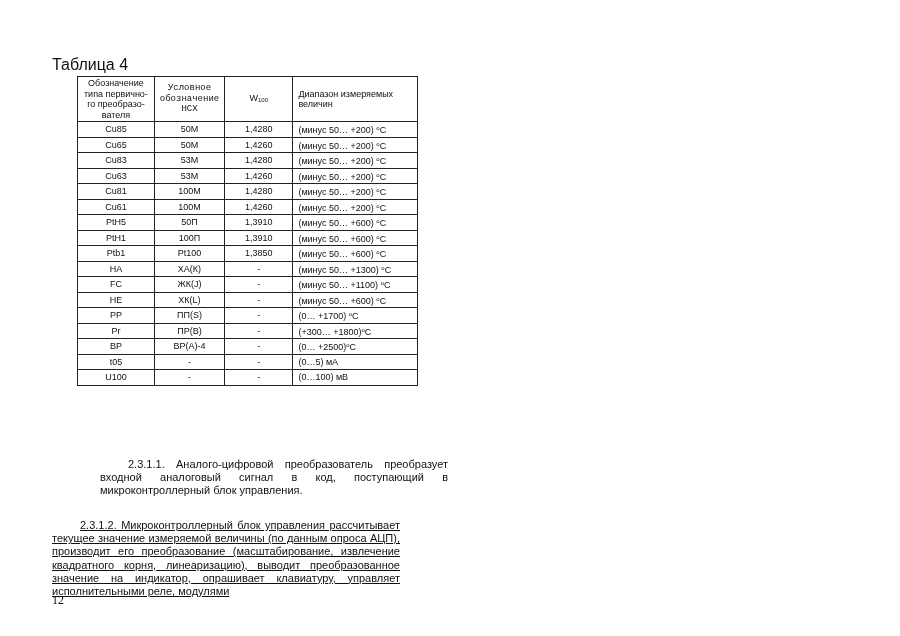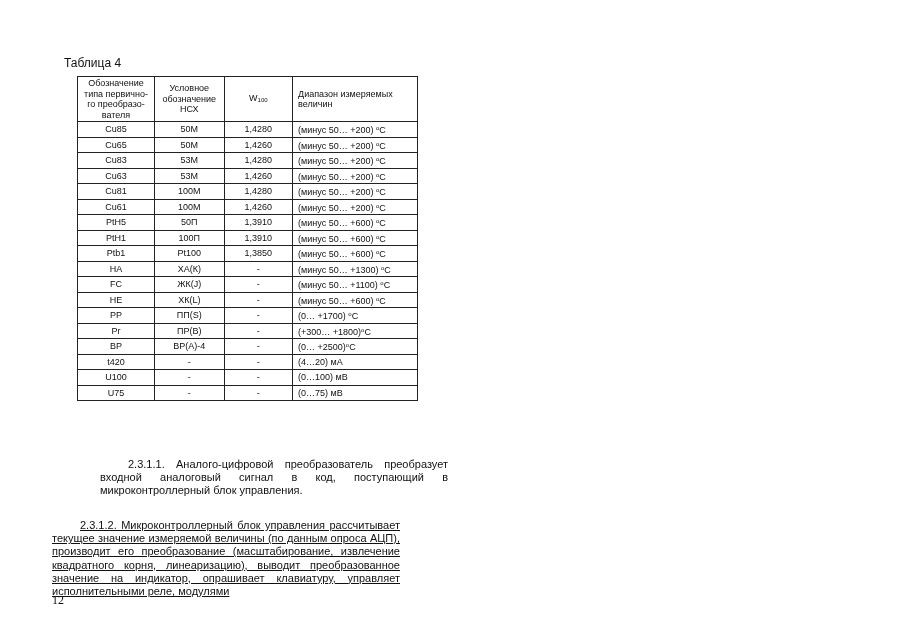--- a/index.html
+++ b/index.html
@@ -1,23 +1,23 @@
 <!DOCTYPE html>
 <html><head>
 <meta charset="utf-8">
 <style>
   html, body { margin: 0; padding: 0; background: #ffffff; }
   body { width: 900px; height: 636px; position: relative; overflow: hidden; font-family: "Liberation Sans", sans-serif; color: #111; }
-  .caption { position: absolute; left: 64px; top: 56px; font-size: 12px; }
+  .caption { position: absolute; left: 52px; top: 56px; font-size: 16px; }
   table.t4 { position: absolute; left: 52px; top: 76px; border-collapse: collapse; width: 341px; font-size: 9px; margin-left: 25px; }
   table.t4 td, table.t4 th { border: 1px solid #222; text-align: center; padding: 0 2px; height: 14.5px; line-height: 12px; font-weight: normal; }
   table.t4 th { height: 44px; line-height: 10.5px; font-size: 9px; }
   table.t4 td.range, table.t4 th.range { text-align: left; padding-left: 5px; }
   table.t4 th.range { }
-  .c1 { width: 74px; } .c2 { width: 66px; } .c3 { width: 68px; } .c4 { width: 125px; }
+  .c1 { width: 74px; } .c2 { width: 66px; font-family: Liberation Mono, monospace; } .c3 { width: 68px; } .c4 { width: 125px; }
   sub { font-size: 6px; vertical-align: -1px; }
   sup { font-size: 6px; vertical-align: 3px; }
   .para { position: absolute; left: 52px; width: 348px; font-size: 11px; line-height: 13.2px; text-align: justify; }
   .para .indent { display: inline-block; width: 28px; }
   .p1 { top: 458px; margin-left: 48px; }
   .p2 { top: 519px; text-decoration: underline; }
   .pagenum { position: absolute; left: 52px; top: 593px; font-family: "Liberation Serif", serif; font-size: 12px; }
 </style>
 </head>
 <body>
@@ -118,36 +118,30 @@
         <td>-</td>
         <td class="range"><span>(+300… +1800)</span><sup>o</sup><span>C</span></td>
       </tr>
       <tr>
         <td>BP</td>
         <td>ВР(А)-4</td>
         <td>-</td>
         <td class="range"><span>(0… +2500)</span><sup>o</sup><span>C</span></td>
       </tr>
       <tr>
-        <td>t420</td>
+        <td>t05</td>
         <td>-</td>
         <td>-</td>
-        <td class="range"><span>(4…20) мА</span></td>
+        <td class="range"><span>(0…5) мА</span></td>
       </tr>
       <tr>
         <td>U100</td>
         <td>-</td>
         <td>-</td>
         <td class="range"><span>(0…100) мВ</span></td>
-      </tr>
-      <tr>
-        <td>U75</td>
-        <td>-</td>
-        <td>-</td>
-        <td class="range"><span>(0…75) мВ</span></td>
       </tr>
     </tbody>
 </table>
 
 <div class="para p1"><span class="indent"></span><span>2.3.1.1. Аналого-цифровой преобразователь преобразует входной аналоговый сигнал в код, поступающий в микроконтроллерный блок управления.</span></div>
 <div class="para p2"><span class="indent"></span><span>2.3.1.2. Микроконтроллерный блок управления рассчитывает текущее значение измеряемой величины (по данным опроса АЦП), производит его преобразование (масштабирование, извлечение квадратного корня, линеаризацию), выводит преобразованное значение на индикатор, опрашивает клавиатуру, управляет исполнительными реле, модулями</span></div>
 
 <div class="pagenum">12</div>
 
 </body></html>

